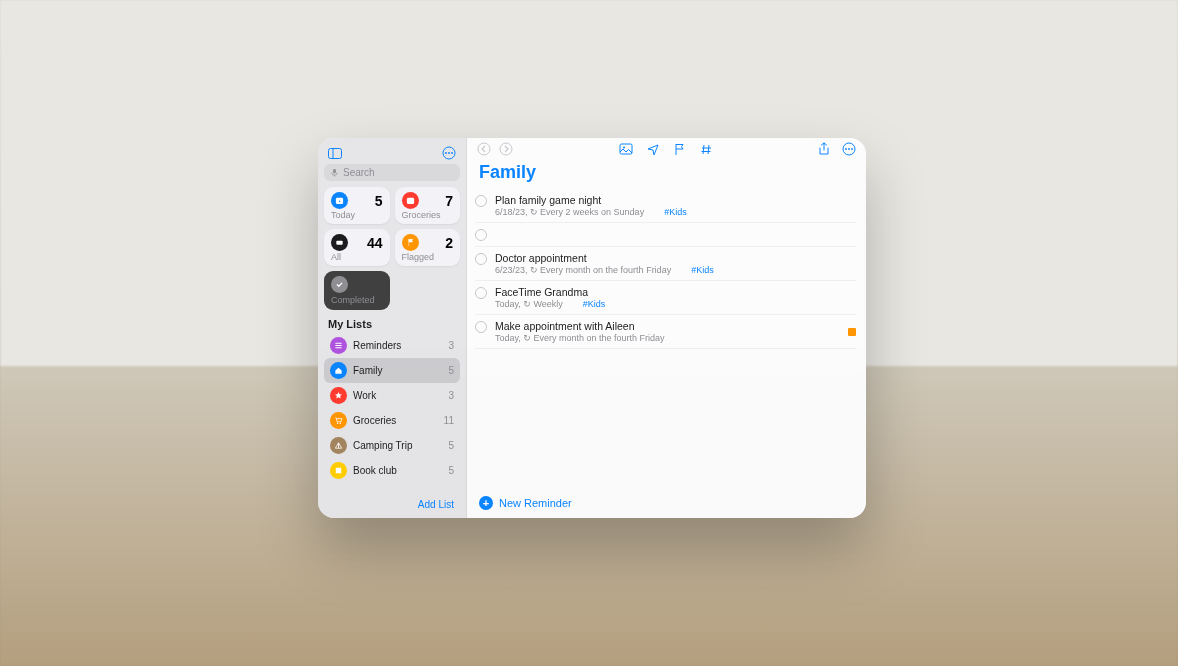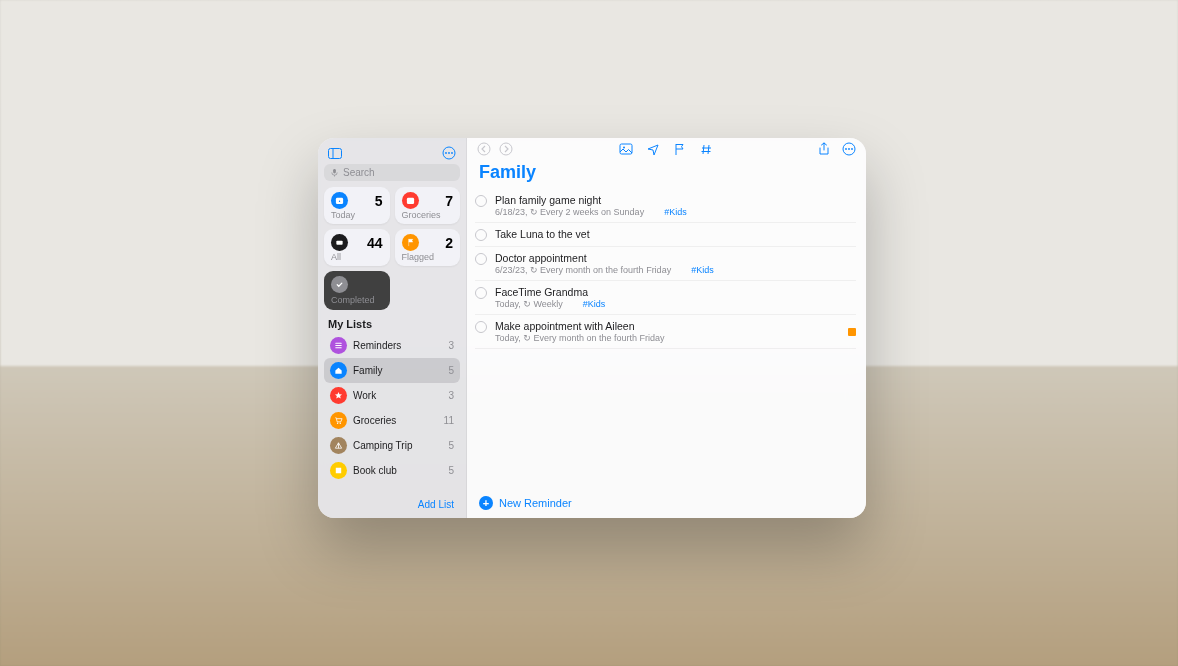--- a/index.html
+++ b/index.html
@@ -319,23 +319,20 @@
           <div class="rem-body">
             <div class="rem-title">Plan family game night</div>
             <div class="rem-sub">
               <span>6/18/23, ↻ Every 2 weeks on Sunday</span>
               <span class="tag">#Kids</span>
             </div>
           </div>
         </div>
         <div class="rem">
           <span class="circle"></span>
-          <div class="rem-body">
-            <div class="rem-title">Take Luna to the vet</div>
-          </div>
         </div>
         <div class="rem">
           <span class="circle"></span>
           <div class="rem-body">
             <div class="rem-title">Doctor appointment</div>
             <div class="rem-sub">
               <span>6/23/23, ↻ Every month on the fourth Friday</span>
               <span class="tag">#Kids</span>
             </div>
           </div>

